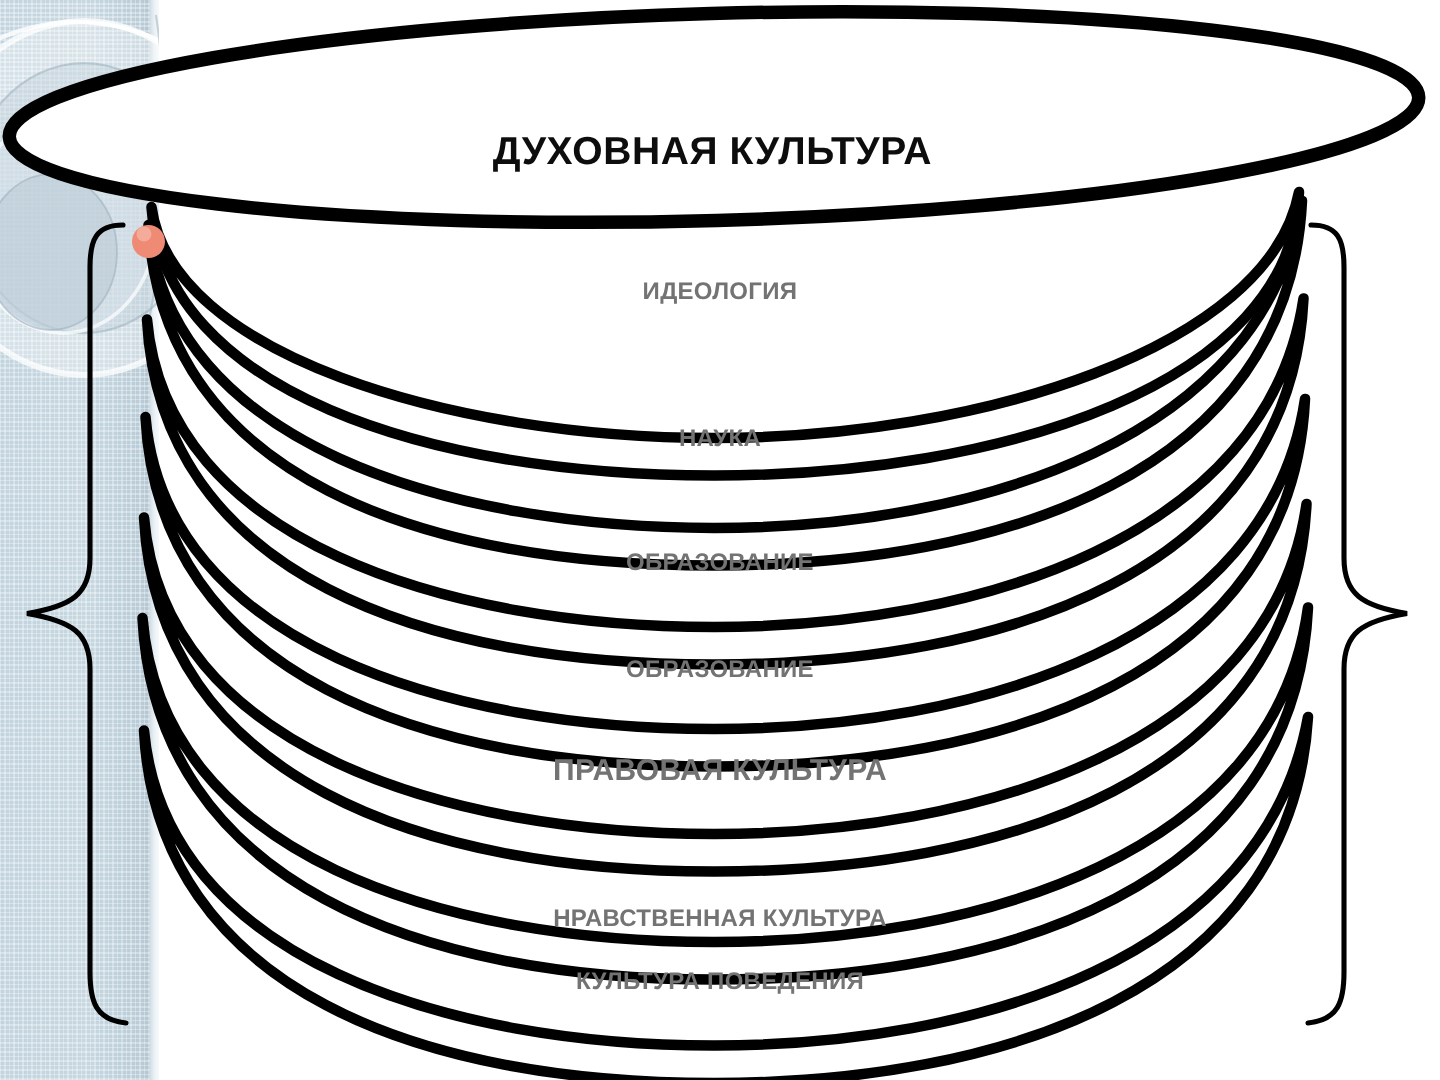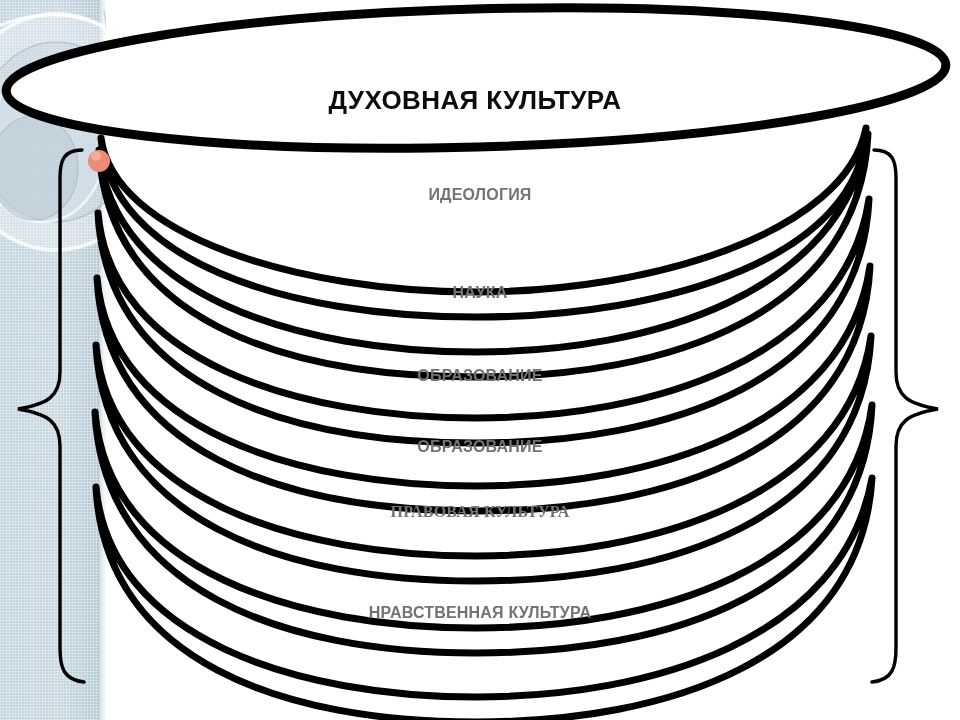--- a/index.html
+++ b/index.html
@@ -161,18 +161,19 @@
   <div class="title-label" style="top: 85px;">ДУХОВНАЯ КУЛЬТУРА</div>
 
   <div class="layer-label" style="top: 186px; font-size: 16px;">ИДЕОЛОГИЯ</div>
 
   <div class="layer-label" style="top: 284px; font-size: 16px;">НАУКА</div>
 
   <div class="layer-label" style="top: 367px; font-size: 16px;">ОБРАЗОВАНИЕ</div>
 
   <div class="layer-label" style="top: 438px; font-size: 16px;">ОБРАЗОВАНИЕ</div>
 
-  <div class="layer-label" style="top: 503px; font-size: 16px; font-family: Liberation Serif, serif;">ПРАВОВАЯ КУЛЬТУРА</div>
+  <div class="layer-label" style="top: 503px; font-size: 20px;">ПРАВОВАЯ КУЛЬТУРА</div>
 
   <div class="layer-label" style="top: 568px; font-size: 16px; margin-top: 36px;">НРАВСТВЕННАЯ КУЛЬТУРА</div>
 
+  <div class="layer-label" style="top: 646px; font-size: 16px;">КУЛЬТУРА ПОВЕДЕНИЯ</div>
 
 </div>
 
 </body></html>

